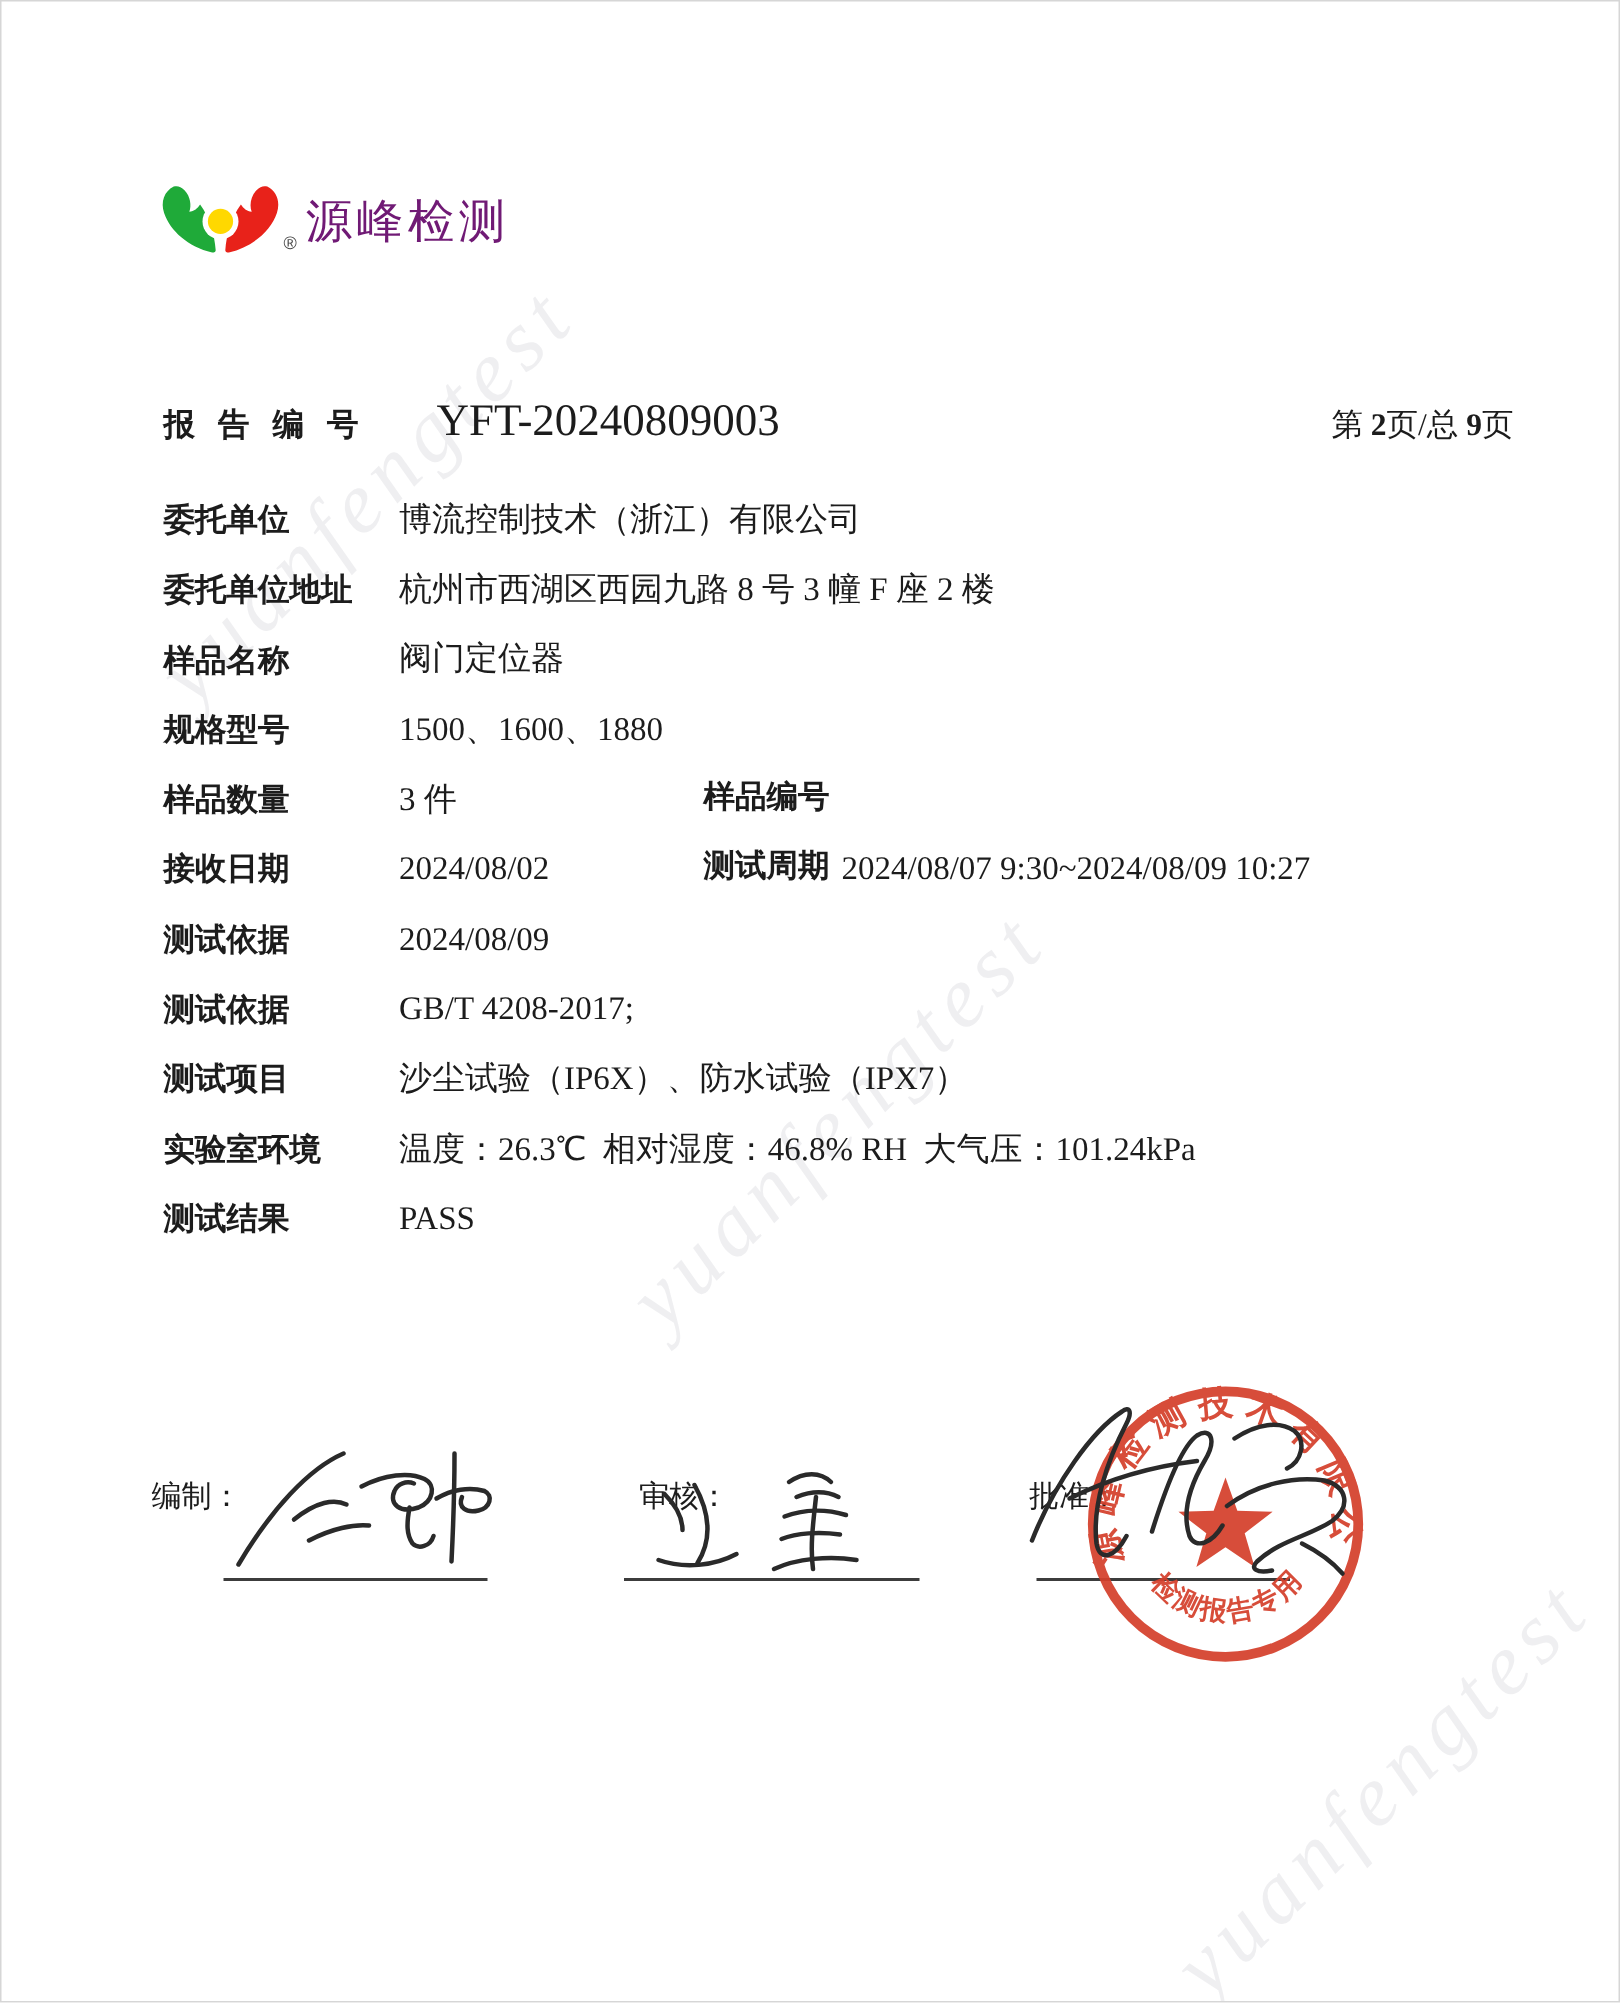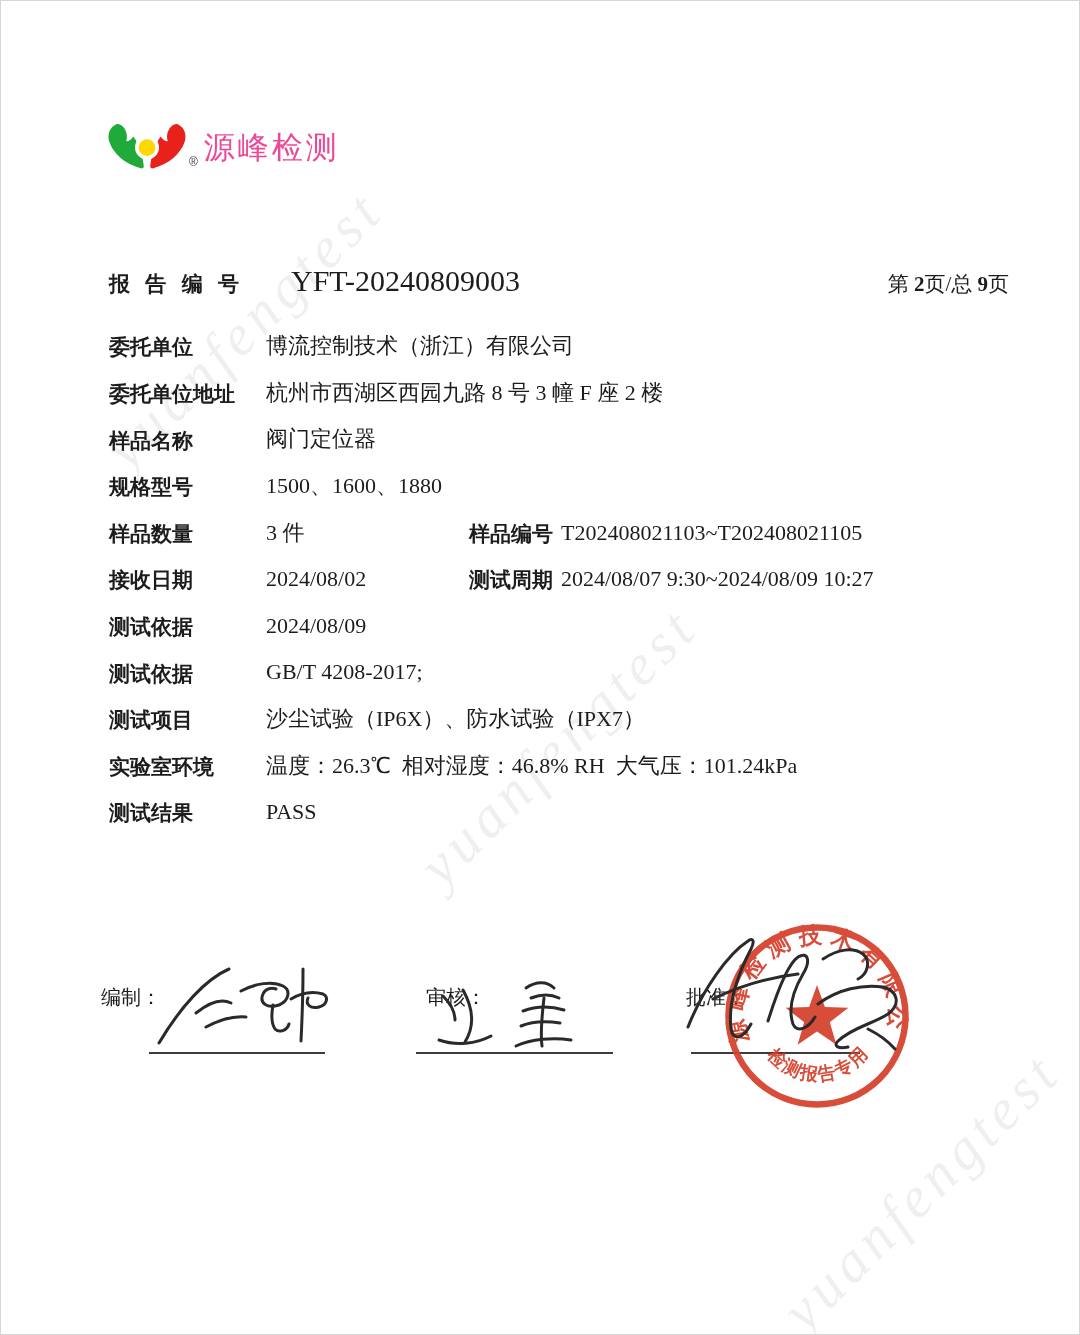--- a/index.html
+++ b/index.html
@@ -13,21 +13,21 @@
     position:absolute; transform:translate(-50%,-50%) rotate(-45deg);
     font-family:"Liberation Serif", serif; font-style:italic;
     font-size:58px; letter-spacing:6px; color:rgba(150,150,158,0.15);
     white-space:nowrap; pointer-events:none;
   }
   
   .logo { position:absolute; left:106px; top:120px; display:flex; align-items:flex-end; }
   .logo svg { display:block; }
   .logo .reg { font-size:12px; color:#444; margin:0 2px 2px 2px; font-family:"Liberation Sans", sans-serif; }
   .logo .logo-text {
-    font-family:"Liberation Sans", sans-serif; font-size:31px; color:#ec4899;
+    font-family:"Liberation Sans", sans-serif; font-size:31px; color:#701a75;
     letter-spacing:3px; line-height:1; margin:0 0 8px 4px; font-weight:500;
   }
   
   .title {
     position:absolute; top:186px; left:0; width:100%; text-align:center;
     font-size:40px; font-weight:bold; letter-spacing:9px;
     font-family:"Liberation Serif", serif;
   }
   
   .report-row { position:absolute; top:263px; left:108px; right:70px; display:flex; align-items:baseline;gap:10px; }
@@ -40,21 +40,21 @@
   .page-info .num { font-weight:bold; }
   
   .fields { position:absolute; top:312px; left:108px; right:70px; }
   .frow { height:46.6px; display:flex; align-items:flex-end; }
   .lab {
     width:157px; flex:0 0 157px; font-family:"Liberation Sans", sans-serif;
     font-weight:bold; font-size:21px; line-height:1.15;
   }
   .val { font-size:22px; line-height:1.2; white-space:pre; }
   .val1 { width:203px; flex:0 0 203px; }
-  .lab2 { font-family:Liberation Sans, sans-serif; font-weight:bold; font-size:21px; margin-right:8px; line-height:1.15; }
+  .lab2 { font-family:Liberation Mono, monospace; font-weight:bold; font-size:21px; margin-right:8px; line-height:1.15; }
   
   .sig-label { position:absolute; font-size:20px; }
   .underline { position:absolute; height:2px; background:#3c3c3c; }
   .sig-svg { position:absolute; }
   .sig-svg path { fill:none; stroke:#2a2a2a; stroke-width:3; stroke-linecap:round; stroke-linejoin:round; }
   
   .stamp { position:absolute; left:716px; top:915px; opacity:0.93; }
 </style>
 </head>
 <body>
@@ -97,21 +97,20 @@
       <span class="val">阀门定位器</span>
     </div>
     <div class="frow">
       <span class="lab">规格型号</span>
       <span class="val">1500、1600、1880</span>
     </div>
     <div class="frow">
       <span class="lab">样品数量</span>
       <span class="val val1">3 件</span>
       <span class="lab2">样品编号</span>
-      <span class="val">T202408021103~T202408021105</span>
     </div>
     <div class="frow">
       <span class="lab">接收日期</span>
       <span class="val val1">2024/08/02</span>
       <span class="lab2">测试周期</span>
       <span class="val">2024/08/07 9:30~2024/08/09 10:27</span>
     </div>
     <div class="frow">
       <span class="lab">测试依据</span>
       <span class="val">2024/08/09</span>

